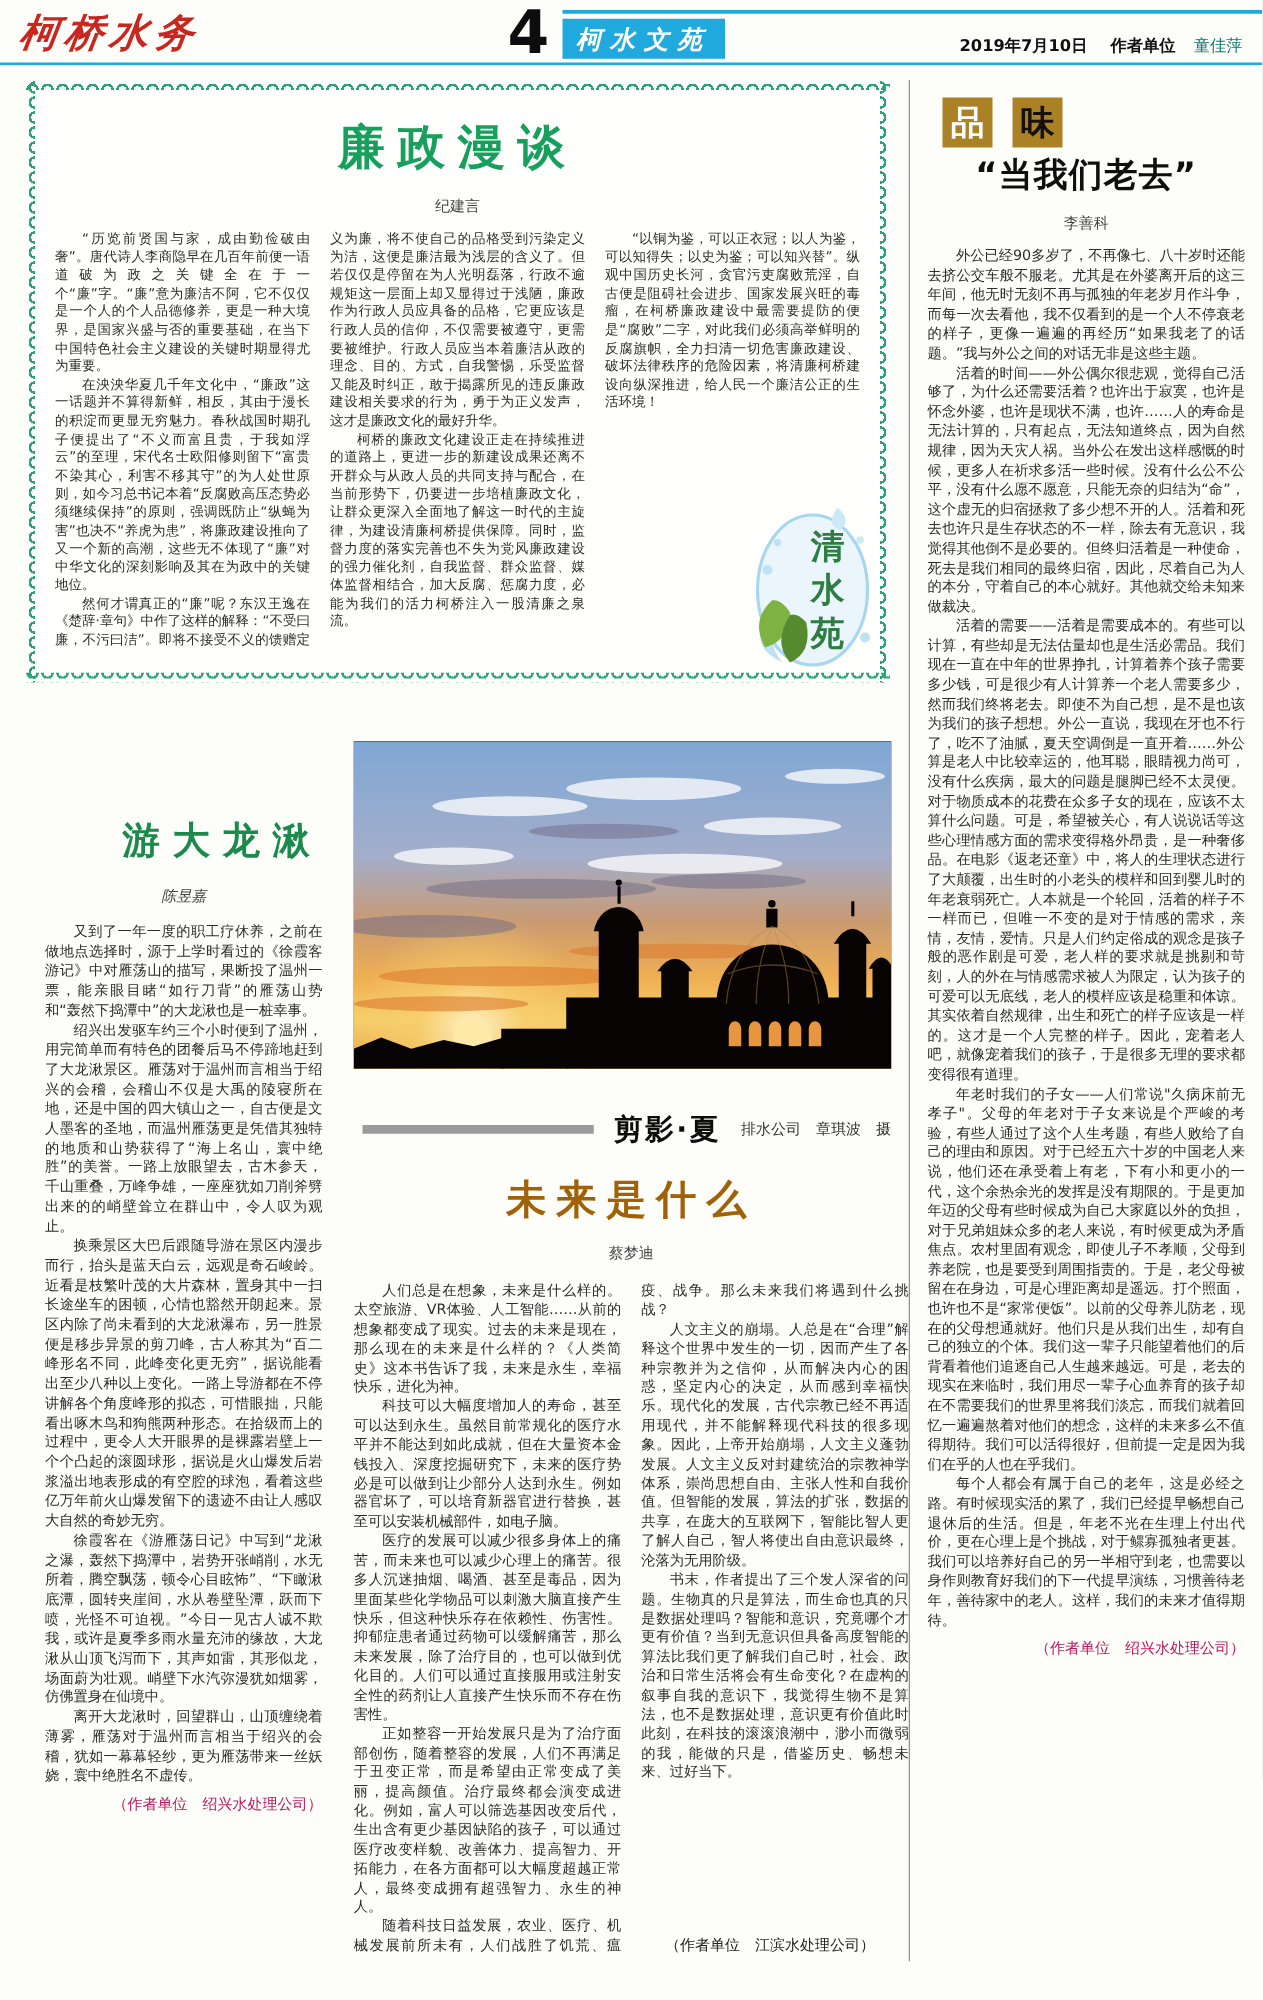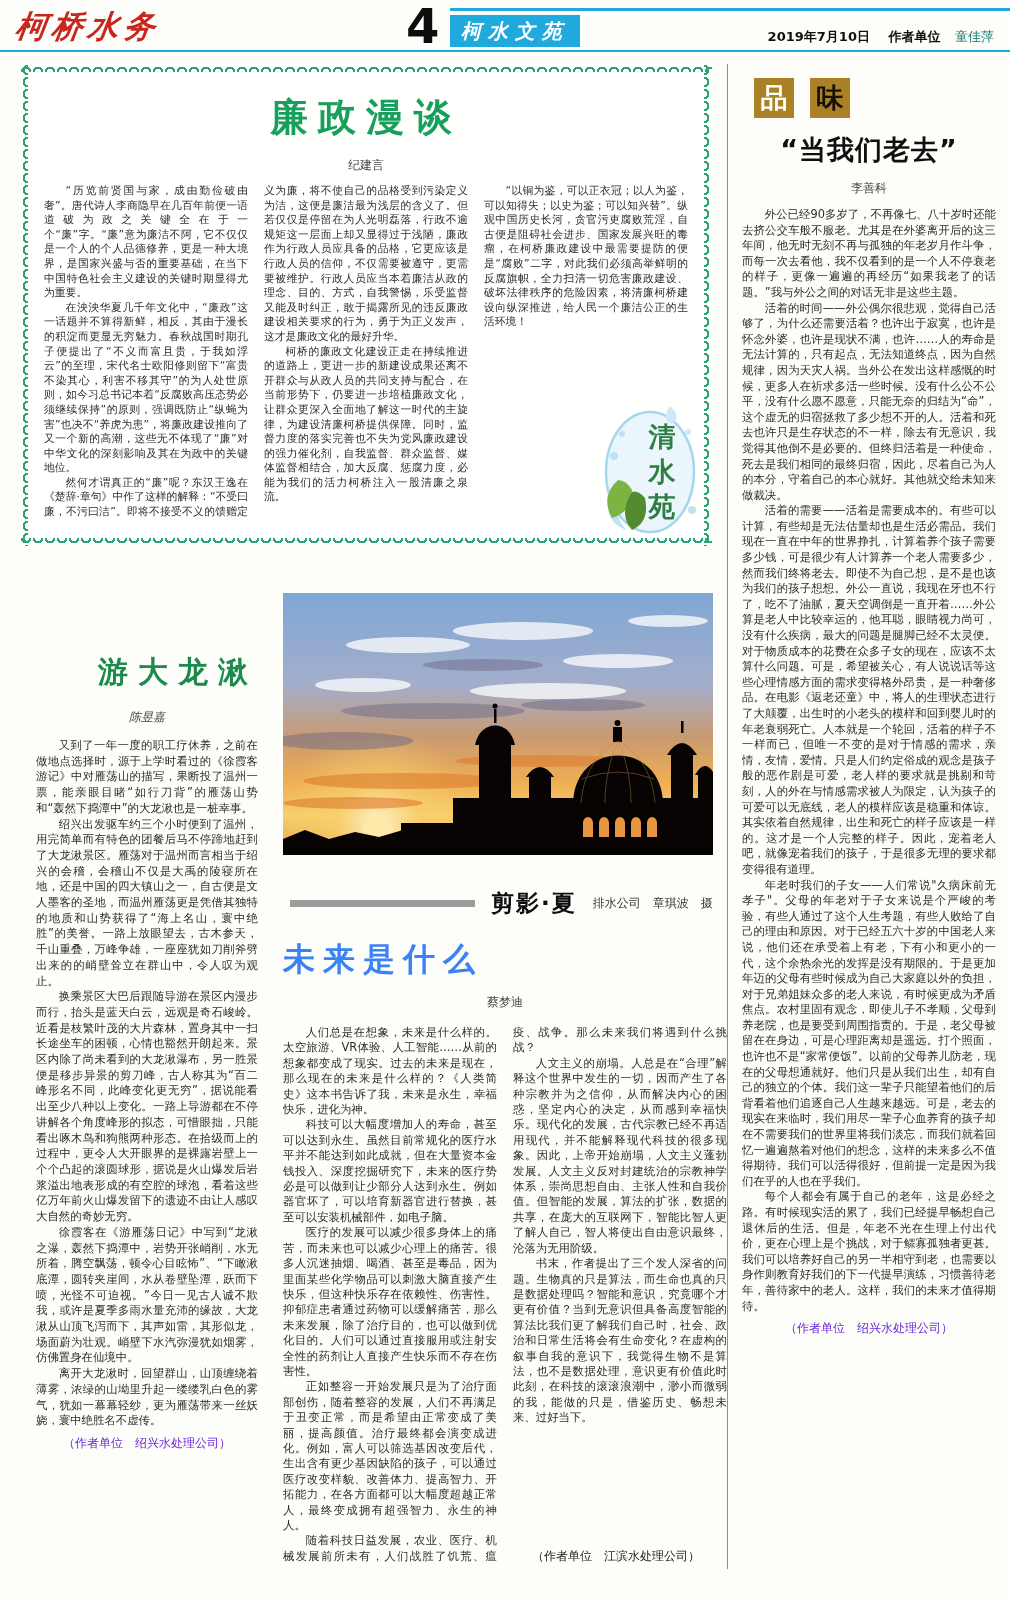--- a/index.html
+++ b/index.html
@@ -55,42 +55,42 @@
   
   .qsy-badge { position:absolute; right:12px; bottom:8px; width:100px; height:140px; z-index:3; }
 
   
   .pin-wrap { position:absolute; left:742px; top:78px; width:254px; }
   .pin-tiles { display:flex; gap:16px; margin-left:12px; }
   .tile { width:40px; height:40px; background:#ab8126; display:flex; align-items:center; justify-content:center;
           font-size:27px; font-weight:bold; }
   .tile-white { color:#ffffff; }
   .tile-black { color:#171007; }
-  .pin-title { text-align:center; margin-top:14px; font-size:27px; font-weight:bold; color:#0f0f0f; letter-spacing:1px; }
+  .pin-title { text-align:center; margin-top:4px; font-size:27px; font-weight:bold; color:#0f0f0f; letter-spacing:1px; }
   .pin-author { text-align:center; margin-top:12px; font-size:12px; color:#444; font-family:"DejaVu Serif", serif; }
   .pin-text { margin-top:10px; font-size:11.4px; line-height:15.6px; text-align:justify; color:#2b2b2b; overflow:hidden; max-height:1308px; }
-  .article-footer { margin-top:6px; text-align:center; font-size:12px; color:#6d28d9; font-family:"DejaVu Serif", serif; }
+  .article-footer { margin-top:6px; text-align:right; font-size:12px; color:#be185d; font-family:"DejaVu Serif", serif; }
 
   
   .you-wrap { position:absolute; left:36px; top:652px; width:222px; }
   .you-title { color:#1b8a4c; font-size:30px; font-weight:bold; letter-spacing:10px; margin-left:4px;text-align:right; }
   .you-author { text-align:center; margin-top:16px; font-size:12px; color:#444; font-family:"DejaVu Serif", serif;font-style:italic; }
   .you-text { margin-top:12px; font-size:11.4px; line-height:15.7px; text-align:justify; color:#2b2b2b; }
 
   
   .photo { position:absolute; left:283px; top:593px; width:430px; height:262px; overflow:hidden; background:#000; }
   .photo svg { display:block; }
   .caption { position:absolute; left:290px; top:888px; width:424px; display:flex; align-items:center; }
   .caption-bar { width:185px; height:7px; background:#9b9b9b; margin-right:16px; flex:none; }
   .caption-title { font-size:23px; font-weight:bold; color:#0d0d0d; letter-spacing:2px; white-space:nowrap; }
   .caption-credit { margin-left:16px; font-size:12px; color:#333; font-family:"DejaVu Serif", serif; white-space:nowrap; }
 
   
   .wei-wrap { position:absolute; left:283px; top:938px; width:444px; }
-  .wei-title { color:#3b82f6; font-size:32px; font-weight:bold; letter-spacing:8px; }
+  .wei-title { text-align:center; color:#a16207; font-size:32px; font-weight:bold; letter-spacing:8px; }
   .wei-author { text-align:center; margin-top:12px; font-size:12px; color:#444; font-family:"DejaVu Serif", serif; }
   .wei-text { margin-top:14px; height:556px; overflow:hidden; column-count:2; column-gap:16px; column-fill:auto;
     font-size:11.4px; line-height:15.4px; text-align:justify; color:#2b2b2b; }
   .wei-footer { position:absolute; left:505px; top:1548px; width:222px; text-align:center;
     font-size:12px; color:#222; font-family:"DejaVu Serif", serif; }
 </style>
 </head>
 <body>
 
 <div id="page">
@@ -161,21 +161,21 @@
   </div>
 
   <div class="you-wrap">
     <div class="you-title">游大龙湫</div>
     <div class="you-author">陈昱嘉</div>
     <div class="you-text">
         <p class="para">又到了一年一度的职工疗休养，之前在做地点选择时，源于上学时看过的《徐霞客游记》中对雁荡山的描写，果断投了温州一票，能亲眼目睹“如行刀背”的雁荡山势和“轰然下捣潭中”的大龙湫也是一桩幸事。</p>
         <p class="para">绍兴出发驱车约三个小时便到了温州，用完简单而有特色的团餐后马不停蹄地赶到了大龙湫景区。雁荡对于温州而言相当于绍兴的会稽，会稽山不仅是大禹的陵寝所在地，还是中国的四大镇山之一，自古便是文人墨客的圣地，而温州雁荡更是凭借其独特的地质和山势获得了“海上名山，寰中绝胜”的美誉。一路上放眼望去，古木参天，千山重叠，万峰争雄，一座座犹如刀削斧劈出来的的峭壁耸立在群山中，令人叹为观止。</p>
         <p class="para">换乘景区大巴后跟随导游在景区内漫步而行，抬头是蓝天白云，远观是奇石峻岭。近看是枝繁叶茂的大片森林，置身其中一扫长途坐车的困顿，心情也豁然开朗起来。景区内除了尚未看到的大龙湫瀑布，另一胜景便是移步异景的剪刀峰，古人称其为“百二峰形名不同，此峰变化更无穷”，据说能看出至少八种以上变化。一路上导游都在不停讲解各个角度峰形的拟态，可惜眼拙，只能看出啄木鸟和狗熊两种形态。在拾级而上的过程中，更令人大开眼界的是裸露岩壁上一个个凸起的滚圆球形，据说是火山爆发后岩浆溢出地表形成的有空腔的球泡，看着这些亿万年前火山爆发留下的遗迹不由让人感叹大自然的奇妙无穷。</p>
         <p class="para">徐霞客在《游雁荡日记》中写到“龙湫之瀑，轰然下捣潭中，岩势开张峭削，水无所着，腾空飘荡，顿令心目眩怖”、“下瞰湫底潭，圆转夹崖间，水从卷壁坠潭，跃而下喷，光怪不可迫视。”今日一见古人诚不欺我，或许是夏季多雨水量充沛的缘故，大龙湫从山顶飞泻而下，其声如雷，其形似龙，场面蔚为壮观。峭壁下水汽弥漫犹如烟雾，仿佛置身在仙境中。</p>
-        <p class="para">离开大龙湫时，回望群山，山顶缠绕着薄雾，浓绿的山坳里升起一缕缕乳白色的雾气，犹如一幕幕轻纱，更为雁荡带来一丝妖娆，寰中绝胜名不虚传。</p>
+        <p class="para">离开大龙湫时，回望群山，山顶缠绕着薄雾，雁荡对于温州而言相当于绍兴的会稽，犹如一幕幕轻纱，更为雁荡带来一丝妖娆，寰中绝胜名不虚传。</p>
       </div>
     <div class="article-footer">（作者单位　绍兴水处理公司）</div>
   </div>
 
   <div class="photo">
     <svg width="430" height="262" viewBox="0 0 430 262">
       <defs>
         <linearGradient id="skyg" x1="0" y1="0" x2="0" y2="1">
           <stop offset="0" stop-color="#7fa7d4"></stop>
           <stop offset="0.35" stop-color="#a3aecb"></stop>

